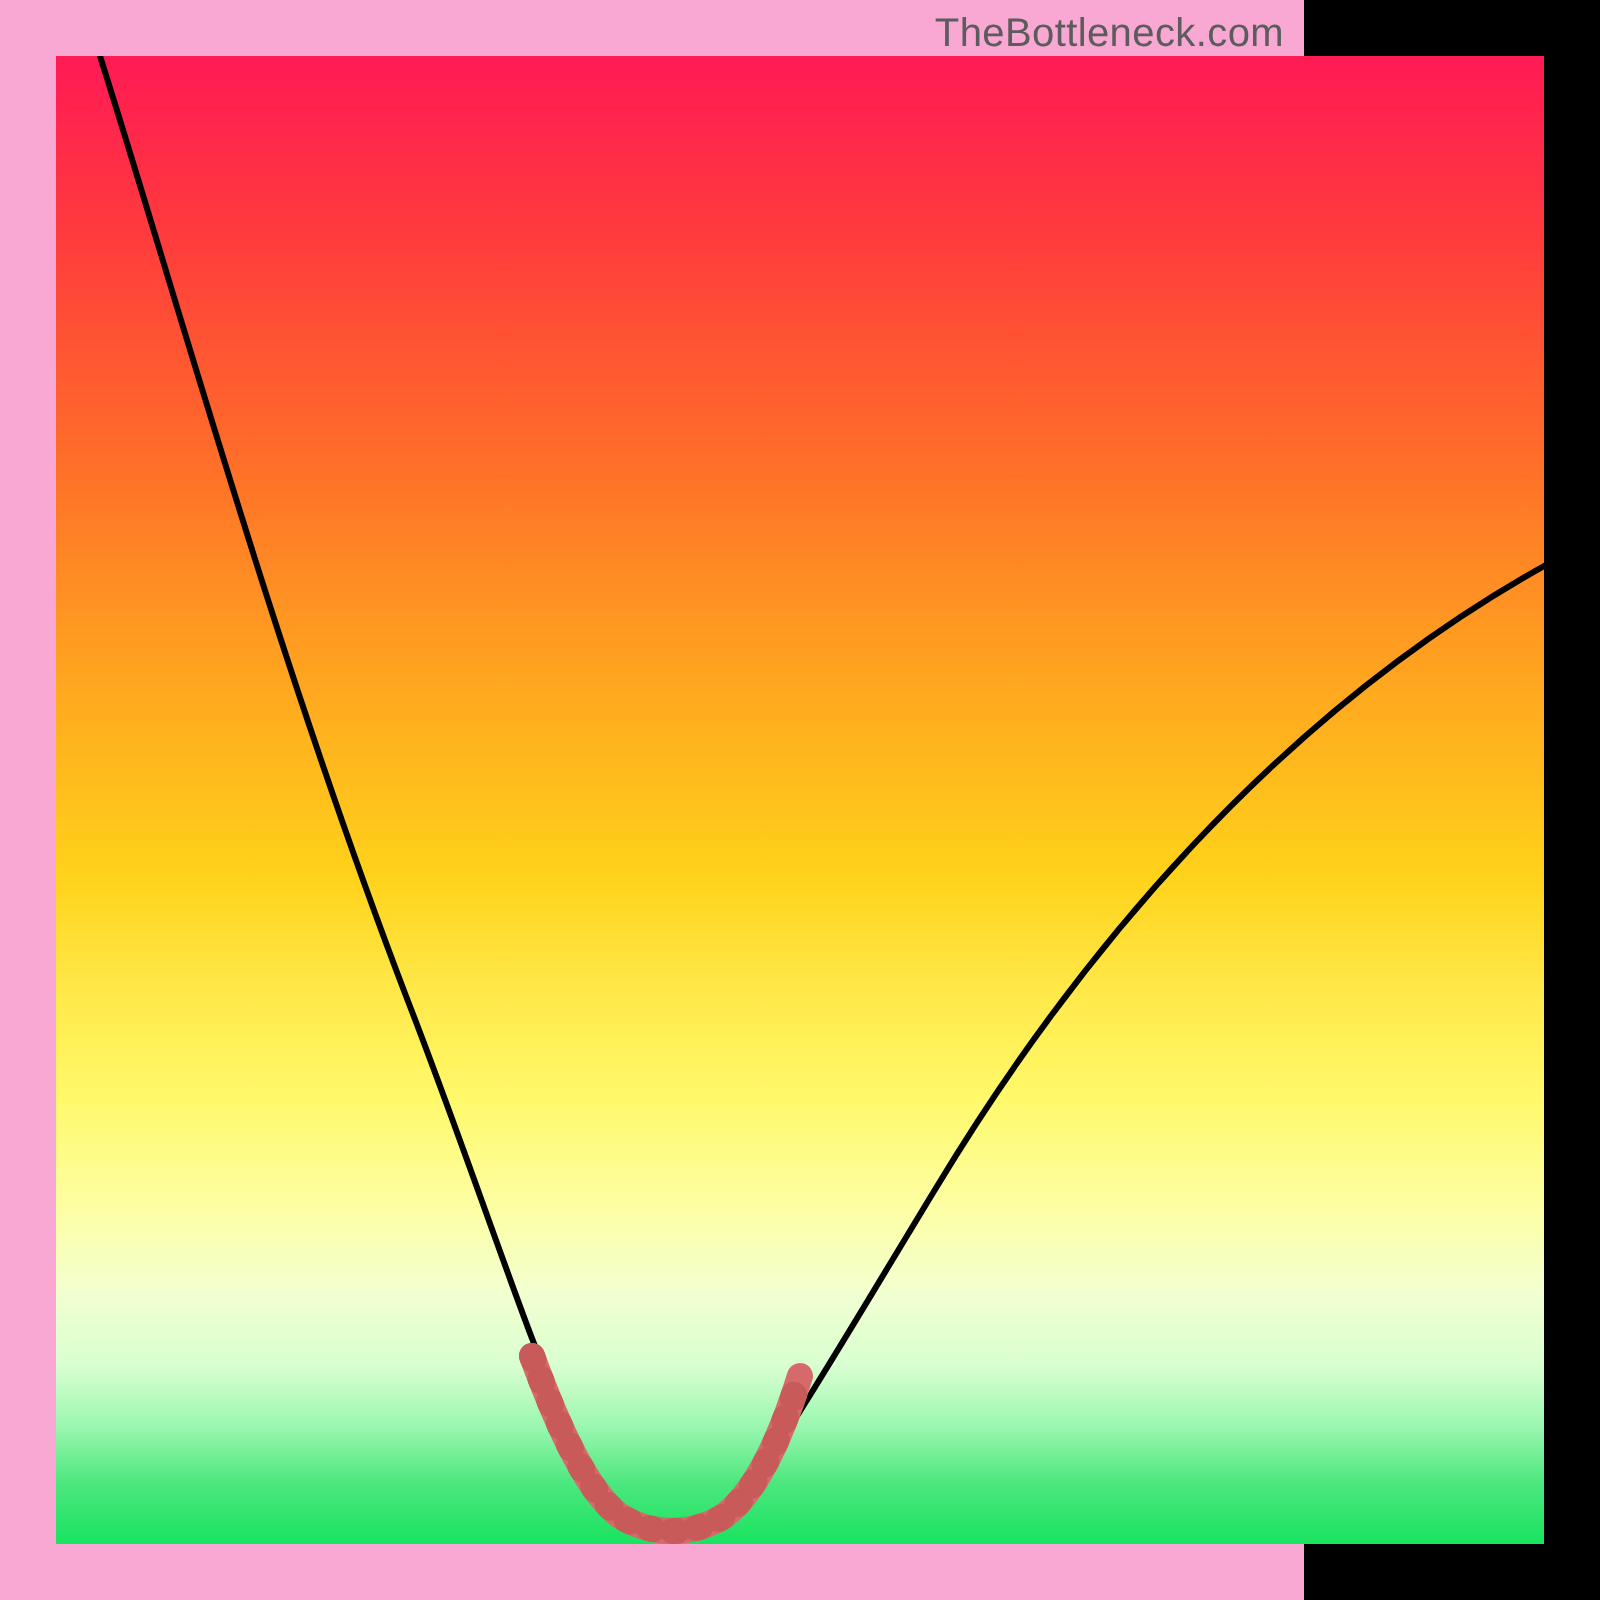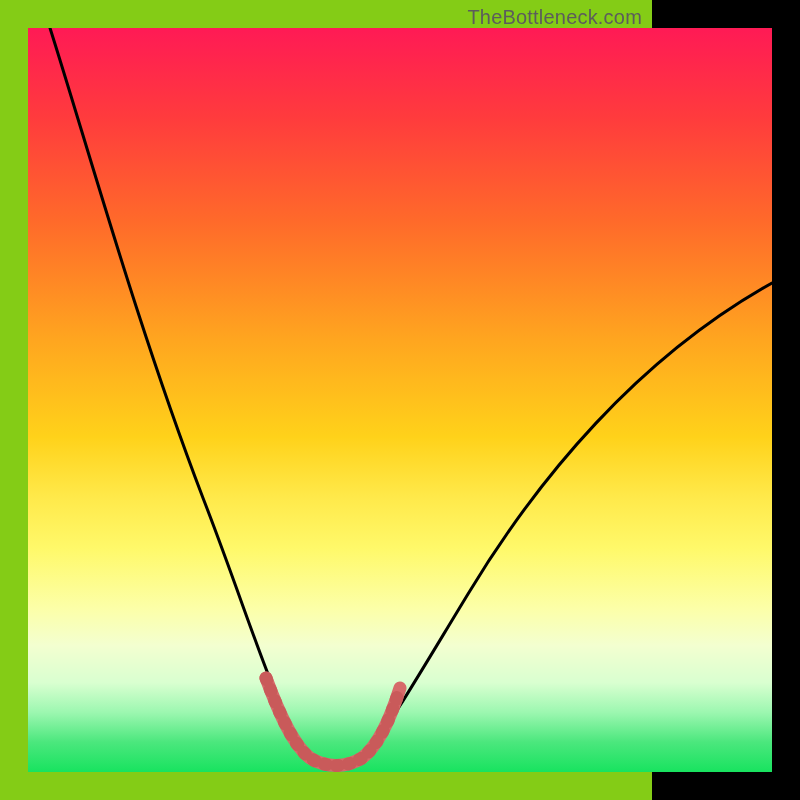--- a/index.html
+++ b/index.html
@@ -10,21 +10,21 @@
     background: #000;
     overflow: hidden;
     font-family: Arial, Helvetica, sans-serif;
   }
   .frame {
     position: absolute;
     left: 0;
     top: 0;
     width: 652px;
     height: 800px;
-    background: #84cc16;
+    background: #f9a8d4;
   }
   .plot {
     position: absolute;
     left: 28px;
     top: 28px;
     width: 744px;
     height: 744px;
     background: linear-gradient(to bottom,
       #ff1a55 0%,
       #ff3b3d 12%,

